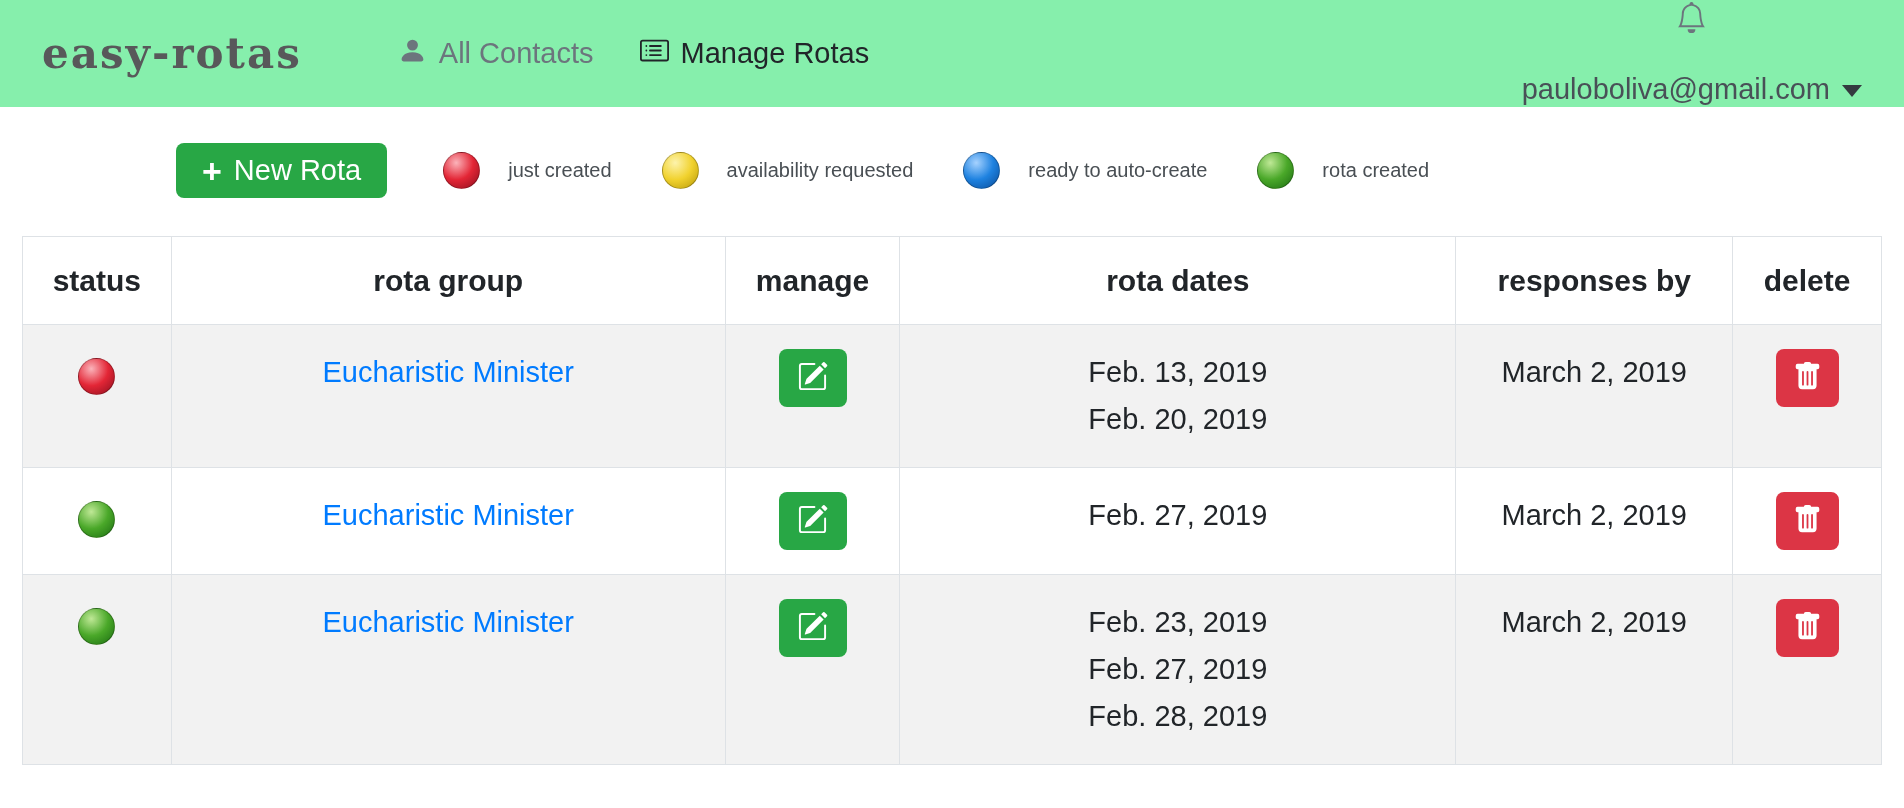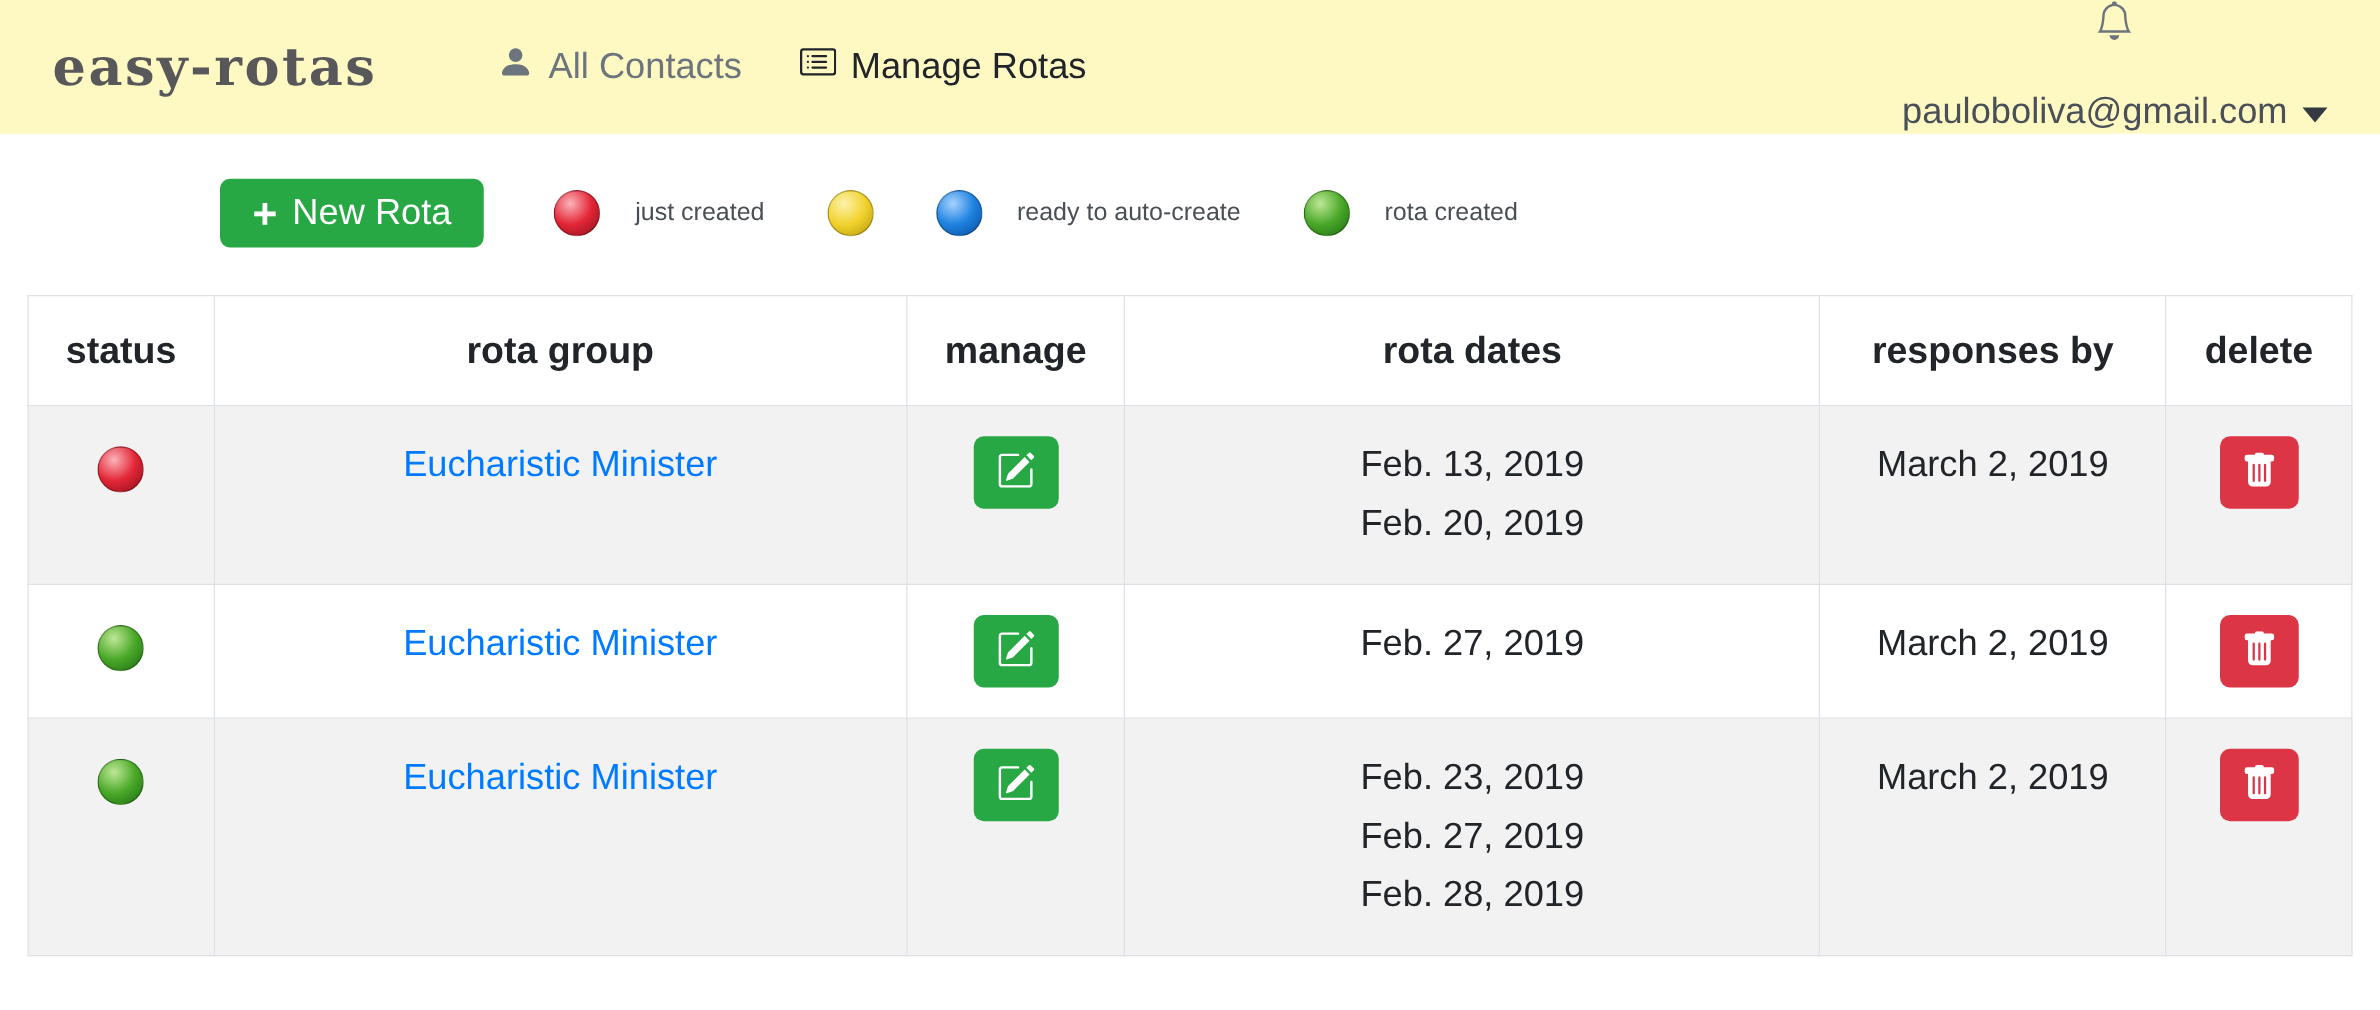--- a/index.html
+++ b/index.html
@@ -7,21 +7,21 @@
   body {
     background: #ffffff;
     font-family: "Liberation Sans", sans-serif;
     color: #212529;
     overflow: hidden;
   }
 
   
   .navbar {
     height: 107px;
-    background: #fef9c3;
+    background: #86efac;
     display: flex;
     align-items: center;
     padding: 0 42px;
   }
   .brand {
     font-family: "DejaVu Serif", serif;
     font-weight: bold;
     font-size: 42px;
     letter-spacing: 2px;
     color: #58585a;
@@ -149,20 +149,21 @@
     <span>New Rota</span>
   </button>
 
   <div class="legend">
     <div class="legend-item">
       <span class="dot" data-color="red"></span>
       <span>just created</span>
     </div>
     <div class="legend-item">
       <span class="dot" data-color="yellow"></span>
+      <span>availability requested</span>
     </div>
     <div class="legend-item">
       <span class="dot" data-color="blue"></span>
       <span>ready to auto-create</span>
     </div>
     <div class="legend-item">
       <span class="dot" data-color="green"></span>
       <span>rota created</span>
     </div>
   </div>

